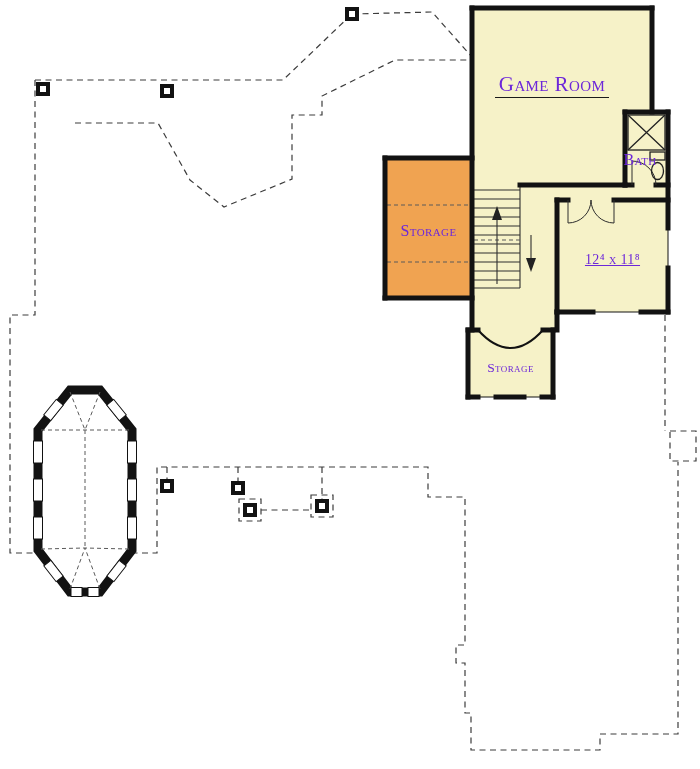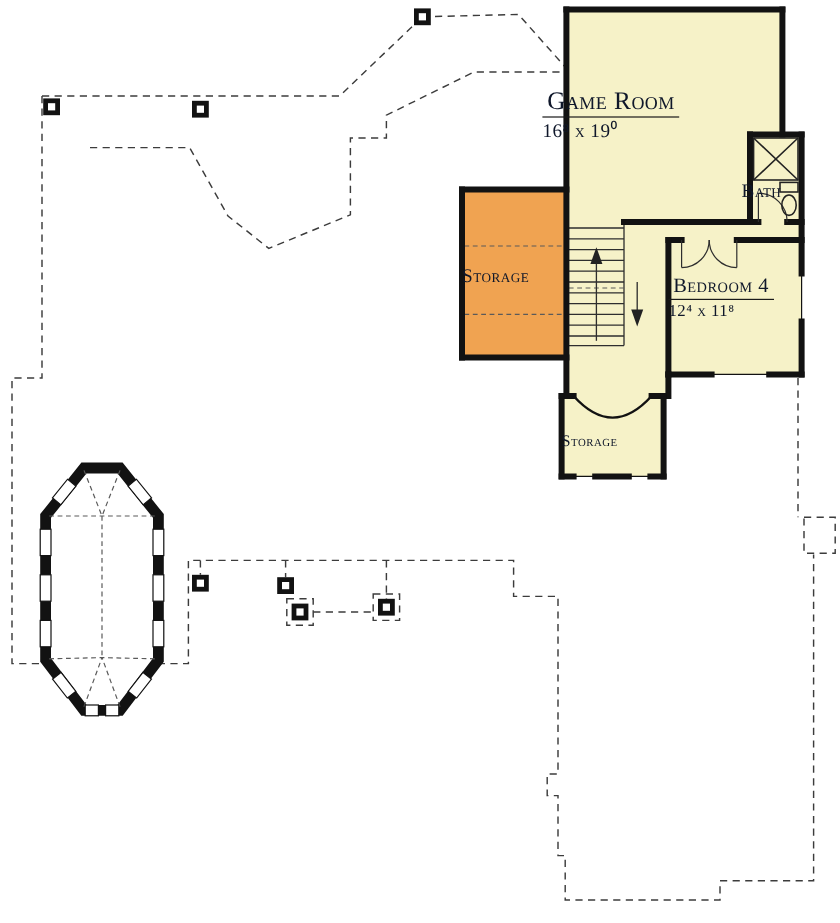--- a/index.html
+++ b/index.html
@@ -13,27 +13,27 @@
   .thinline{fill:none;stroke:#121212;stroke-width:1;}
   .arcline{fill:none;stroke:#121212;stroke-width:2;}
   .stair{fill:none;stroke:#2e2e2e;stroke-width:1.1;}
   .fixture{fill:none;stroke:#222;stroke-width:1.3;}
   .swing{fill:none;stroke:#2e2e2e;stroke-width:1;}
   .win{fill:#ffffff;stroke:#121212;stroke-width:1;}
   .post-outer{fill:#121212;}
   .post-inner{fill:#ffffff;}
   .arrowhead{fill:#222;}
 
-  .label{position:absolute;color:#0f172a;
+  .label{position:absolute;text-align:center;color:#6d28d9;
          font-variant:small-caps;letter-spacing:.4px;line-height:1.15;}
   .underlined{display:inline-block;border-bottom:1.5px solid #1a1a1a;padding:0 4px 1px;}
   .gr-name{font-size:21px;}
   .gr-dims{font-size:16px;}
   .br-name{font-size:17px;}
-  .br-dims{font-size:14px;}
+  .br-dims{font-size:14px;text-decoration:underline;}
   .bath-name{font-size:16px;letter-spacing:.2px;}
   .st-up{font-size:16px;}
   .st-low{font-size:13.5px;}
 </style>
 </head>
 <body>
 
 <div id="plan">
 
   <svg width="700" height="769" viewBox="0 0 700 769">
@@ -163,26 +163,22 @@
       <g>
           <rect class="post-outer" x="315" y="499" width="14" height="14"></rect>
           <rect class="post-inner" x="319" y="503" width="6" height="6"></rect>
         </g>
     </g>
   </svg>
 
   <div class="label gr-name" style="left:452px;top:72px;width:200px;">
     <span class="underlined">Game Room</span>
   </div>
-  <div class="label gr-dims" style="left:452px;top:101px;width:200px;">16⁸ x 19⁰</div>
 
   <div class="label bath-name" style="left:618px;top:151px;width:44px;">Bath</div>
 
-  <div class="label br-name" style="left:557px;top:228px;width:111px;">
-    <span class="underlined">Bedroom 4</span>
-  </div>
   <div class="label br-dims" style="left:557px;top:252px;width:111px;">12⁴ x 11⁸</div>
 
   <div class="label st-up" style="left:385px;top:222px;width:87px;">Storage</div>
 
   <div class="label st-low" style="left:468px;top:360px;width:85px;">Storage</div>
 
 </div>
 
 </body></html>

